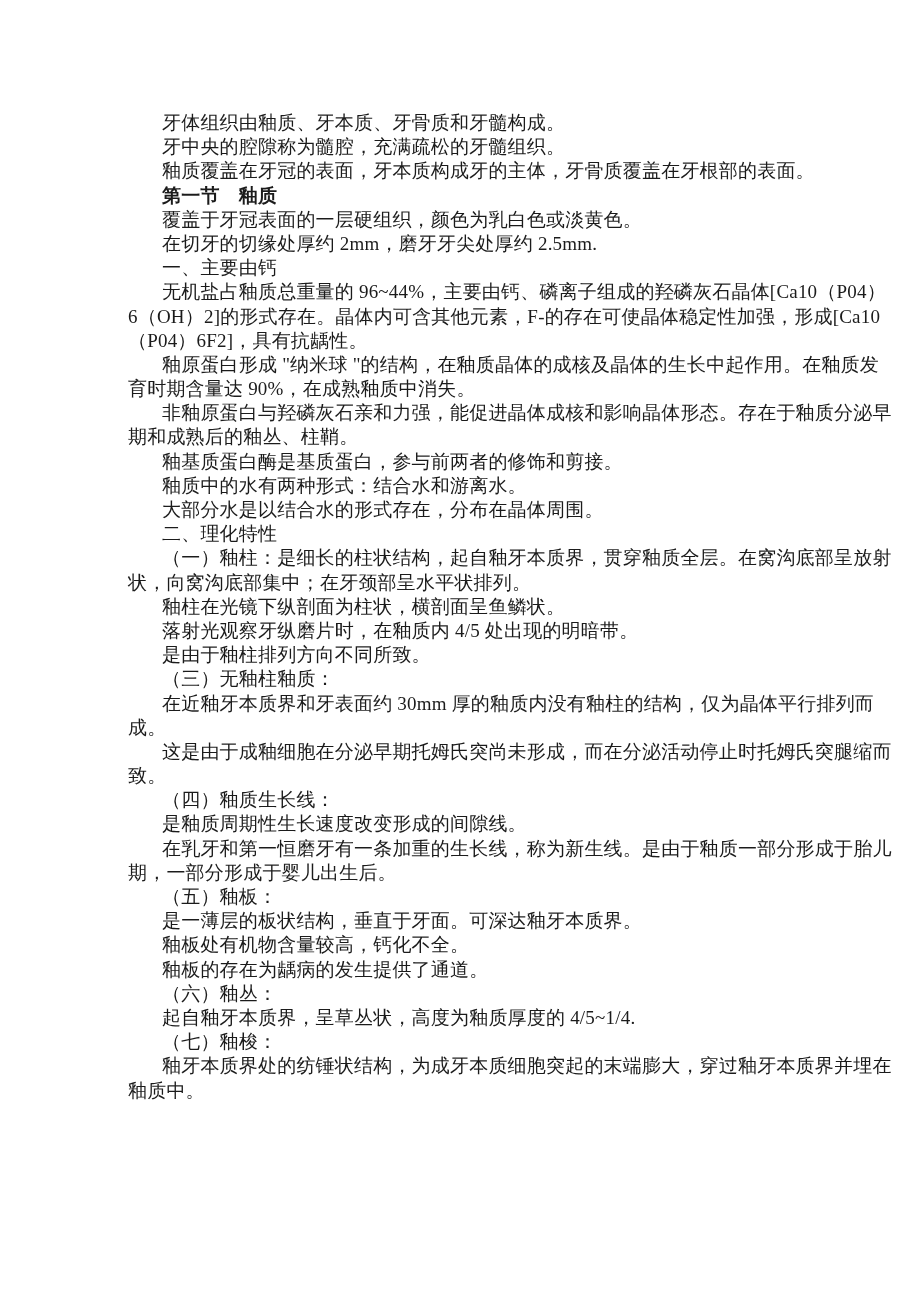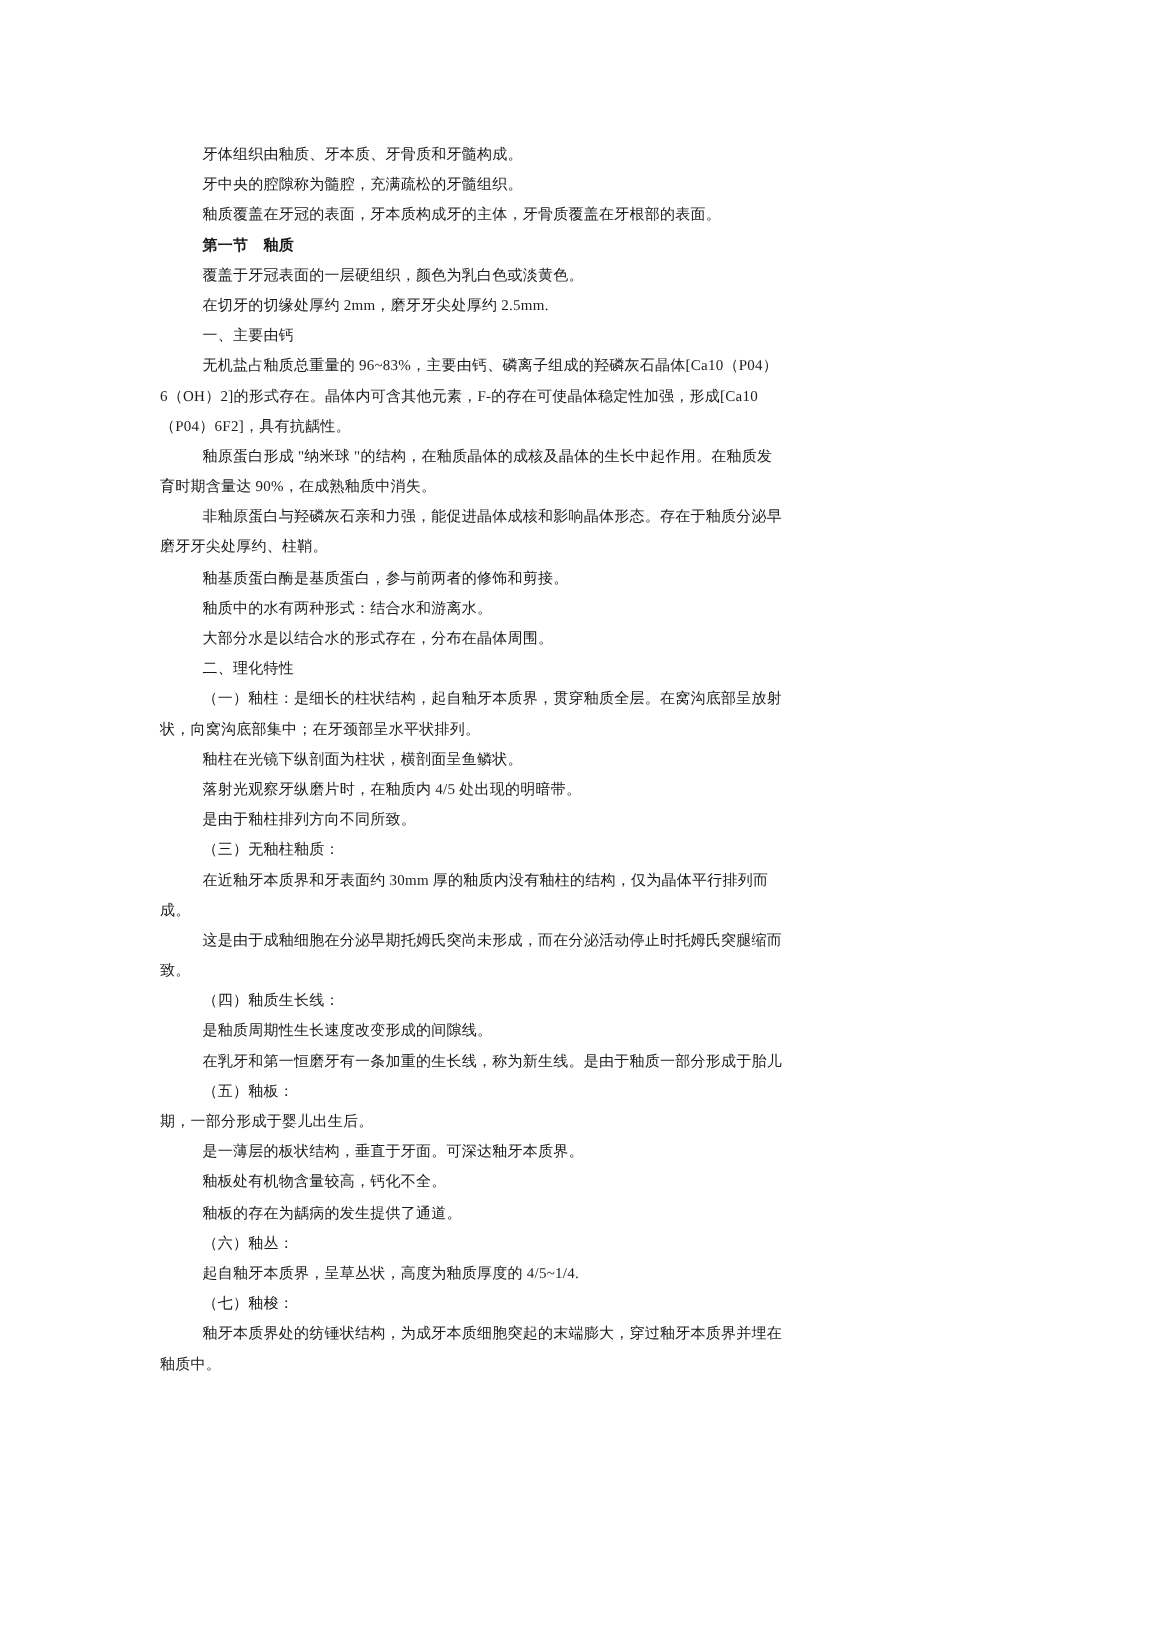--- a/index.html
+++ b/index.html
@@ -14,21 +14,21 @@
     background: #ffffff;
     overflow: hidden;
     font-family: "Liberation Serif", "DejaVu Serif", serif;
     color: #1b1b1b;
   }
   .textblock {
     position: absolute;
     left: 128px;
     top: 111px;
     width: 680px;
-    font-size: 12px;
+    font-size: 19px;
     line-height: 24.2px;
     letter-spacing: 0.2px;
   }
   .line {
     white-space: pre;      
     height: 24.2px;
   }
   .indent {
     padding-left: 34px;    
   }
@@ -41,46 +41,46 @@
 
 <div class="page">
   <div class="textblock">
     <div class="line indent">牙体组织由釉质、牙本质、牙骨质和牙髓构成。</div>
     <div class="line indent">牙中央的腔隙称为髓腔，充满疏松的牙髓组织。</div>
     <div class="line indent">釉质覆盖在牙冠的表面，牙本质构成牙的主体，牙骨质覆盖在牙根部的表面。</div>
     <div class="line indent heading">第一节　釉质</div>
     <div class="line indent">覆盖于牙冠表面的一层硬组织，颜色为乳白色或淡黄色。</div>
     <div class="line indent">在切牙的切缘处厚约 2mm，磨牙牙尖处厚约 2.5mm.</div>
     <div class="line indent">一、主要由钙</div>
-    <div class="line indent">无机盐占釉质总重量的 96~83%，主要由钙、磷离子组成的羟磷灰石晶体[Ca10（P04）</div>
+    <div class="line indent">无机盐占釉质总重量的 96~44%，主要由钙、磷离子组成的羟磷灰石晶体[Ca10（P04）</div>
     <div class="line">6（OH）2]的形式存在。晶体内可含其他元素，F-的存在可使晶体稳定性加强，形成[Ca10</div>
     <div class="line">（P04）6F2]，具有抗龋性。</div>
     <div class="line indent">釉原蛋白形成 "纳米球 "的结构，在釉质晶体的成核及晶体的生长中起作用。在釉质发</div>
     <div class="line">育时期含量达 90%，在成熟釉质中消失。</div>
     <div class="line indent">非釉原蛋白与羟磷灰石亲和力强，能促进晶体成核和影响晶体形态。存在于釉质分泌早</div>
-    <div class="line">磨牙牙尖处厚约、柱鞘。</div>
+    <div class="line">期和成熟后的釉丛、柱鞘。</div>
     <div class="line indent">釉基质蛋白酶是基质蛋白，参与前两者的修饰和剪接。</div>
     <div class="line indent">釉质中的水有两种形式：结合水和游离水。</div>
     <div class="line indent">大部分水是以结合水的形式存在，分布在晶体周围。</div>
     <div class="line indent">二、理化特性</div>
     <div class="line indent">（一）釉柱：是细长的柱状结构，起自釉牙本质界，贯穿釉质全层。在窝沟底部呈放射</div>
     <div class="line">状，向窝沟底部集中；在牙颈部呈水平状排列。</div>
     <div class="line indent">釉柱在光镜下纵剖面为柱状，横剖面呈鱼鳞状。</div>
     <div class="line indent">落射光观察牙纵磨片时，在釉质内 4/5 处出现的明暗带。</div>
     <div class="line indent">是由于釉柱排列方向不同所致。</div>
     <div class="line indent">（三）无釉柱釉质：</div>
     <div class="line indent">在近釉牙本质界和牙表面约 30mm 厚的釉质内没有釉柱的结构，仅为晶体平行排列而</div>
     <div class="line">成。</div>
     <div class="line indent">这是由于成釉细胞在分泌早期托姆氏突尚未形成，而在分泌活动停止时托姆氏突腿缩而</div>
     <div class="line">致。</div>
     <div class="line indent">（四）釉质生长线：</div>
     <div class="line indent">是釉质周期性生长速度改变形成的间隙线。</div>
     <div class="line indent">在乳牙和第一恒磨牙有一条加重的生长线，称为新生线。是由于釉质一部分形成于胎儿</div>
+    <div class="line">期，一部分形成于婴儿出生后。</div>
     <div class="line indent">（五）釉板：</div>
-    <div class="line">期，一部分形成于婴儿出生后。</div>
     <div class="line indent">是一薄层的板状结构，垂直于牙面。可深达釉牙本质界。</div>
     <div class="line indent">釉板处有机物含量较高，钙化不全。</div>
     <div class="line indent">釉板的存在为龋病的发生提供了通道。</div>
     <div class="line indent">（六）釉丛：</div>
     <div class="line indent">起自釉牙本质界，呈草丛状，高度为釉质厚度的 4/5~1/4.</div>
     <div class="line indent">（七）釉梭：</div>
     <div class="line indent">釉牙本质界处的纺锤状结构，为成牙本质细胞突起的末端膨大，穿过釉牙本质界并埋在</div>
     <div class="line">釉质中。</div>
   </div>
 </div>

